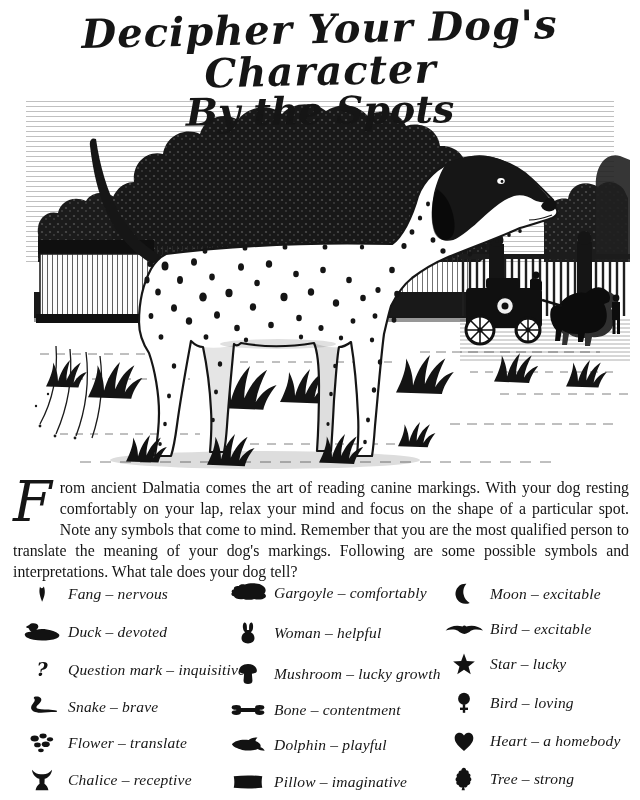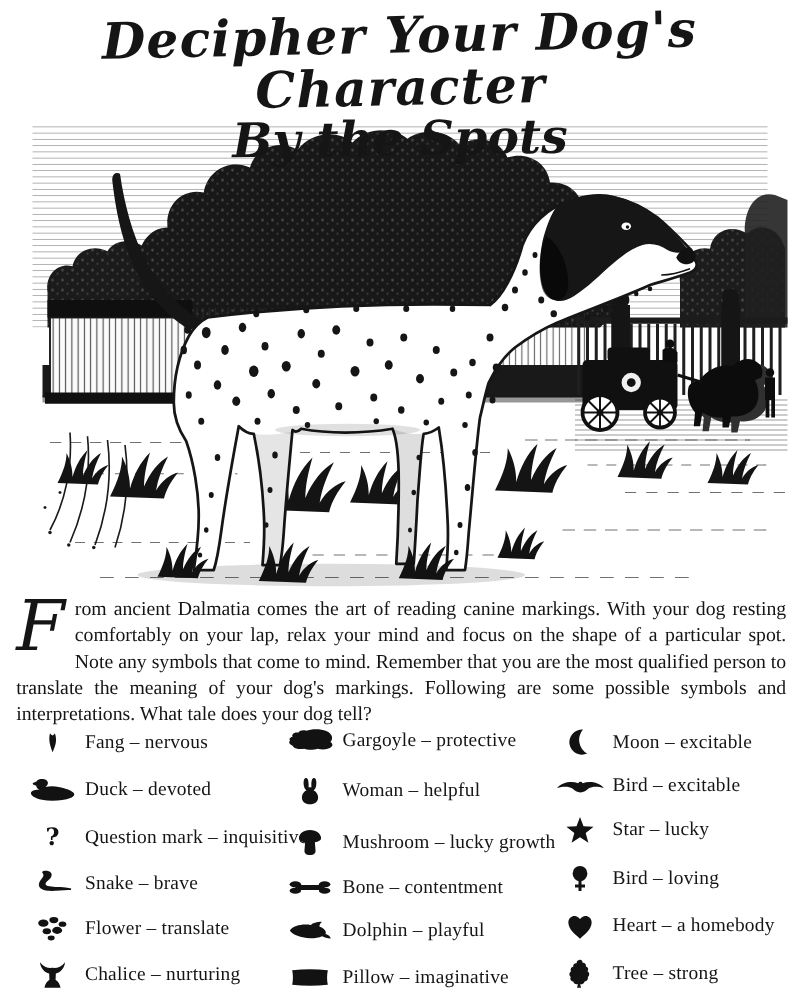--- a/index.html
+++ b/index.html
@@ -9,21 +9,21 @@
   .title{position:absolute;top:8px;left:0;right:0;z-index:3;text-align:center;
          font-family:"DejaVu Serif",serif;font-style:italic;font-weight:600;line-height:1.04;}
   .title .l1{font-size:40px;letter-spacing:1px;transform:rotate(-1.2deg);}
   .title .l2{font-size:38px;transform:rotate(-0.8deg);}
   .intro{position:absolute;top:477px;left:13px;width:616px;z-index:3;
          font-size:15.8px;line-height:1.33;text-align:justify;}
   .dropcap{float:left;font-family:"DejaVu Serif",serif;font-style:italic;font-weight:500;
            font-size:56px;line-height:42px;margin:4px 8px 0 0;}
   .legend{position:absolute;top:580px;left:16px;right:4px;z-index:3;display:grid;
           grid-template-columns:206px 216px 1fr;}
-  .legend-col{display:flex;flex-direction:column;justify-content:space-between;height:214px;}
+  .legend-col{display:flex;flex-direction:column;justify-content:space-between;height:214px;font-style:italic;}
   .legend-item{display:flex;align-items:center;}
   .sym{width:52px;min-width:52px;display:flex;justify-content:center;align-items:center;}
   .sym svg{display:block;}
   .legend-label{font-size:15.5px;white-space:nowrap;letter-spacing:0.2px;}
   .ink{fill:#121212;}
 </style>
 </head>
 <body>
 
 <div class="page">
@@ -308,32 +308,32 @@
             </svg>
         </span>
         <span class="legend-label">Flower – translate</span>
       </div>
       <div class="legend-item">
         <span class="sym">
           <svg width="28" height="28" viewBox="0 0 24 24">
               <path class="ink" d="M3.4 3.2 C6 6.4 8.6 7.4 12 7.1 C15.4 7.4 18 6.4 20.6 3.2 C20.2 7.4 17.3 10.2 14.3 11 L14.1 15.2 C15.9 16.4 17.1 18.3 17.5 20.8 L6.5 20.8 C6.9 18.3 8.1 16.4 9.9 15.2 L9.7 11 C6.7 10.2 3.8 7.4 3.4 3.2 Z"></path>
             </svg>
         </span>
-        <span class="legend-label">Chalice – nurturing</span>
+        <span class="legend-label">Chalice – receptive</span>
       </div>
     </div>
 
     <div class="legend-col">
       <div class="legend-item">
         <span class="sym">
           <svg width="44" height="26" viewBox="0 0 24 24" preserveAspectRatio="none">
               <path class="ink" d="M4.4 8.6 C3.8 6.6 5.4 5 7 5.6 C7.4 4.1 9 3.5 10.3 4.2 C12.6 2.7 16.6 2.6 19.1 4.4 C21.7 6.3 22.3 9.8 20.9 12.6 C21.9 13.6 22.1 15.1 21.3 16.3 C20.1 18.1 17.3 18.5 15.3 17.5 C13.7 18.5 11.1 18.7 9.5 17.5 C7.3 18.3 4.9 17.3 4.3 15.1 C3.1 14.5 2.5 12.9 3.3 11.5 C2.7 10.3 3.4 9 4.4 8.6 Z"></path>
             </svg>
         </span>
-        <span class="legend-label">Gargoyle – protective</span>
+        <span class="legend-label">Gargoyle – comfortably</span>
       </div>
       <div class="legend-item">
         <span class="sym">
           <svg width="26" height="30" viewBox="0 0 24 24">
               <path class="ink" d="M9 2.2 C10.4 2.2 11 4.2 11 7 L11 9.2 C11.6 9.1 12.4 9.1 13 9.2 L13 7 C13 4.2 13.6 2.2 15 2.2 C16.4 2.2 17 4.6 16.6 7.6 C16.3 9.6 15.6 10.7 14.6 11.2 C16.6 12.2 18 14.2 18 16.6 C18 19.6 15.5 21.6 12 21.6 C8.5 21.6 6 19.6 6 16.6 C6 14.2 7.4 12.2 9.4 11.2 C8.4 10.7 7.7 9.6 7.4 7.6 C7 4.6 7.6 2.2 9 2.2 Z"></path>
             </svg>
         </span>
         <span class="legend-label">Woman – helpful</span>
       </div>
       <div class="legend-item">

